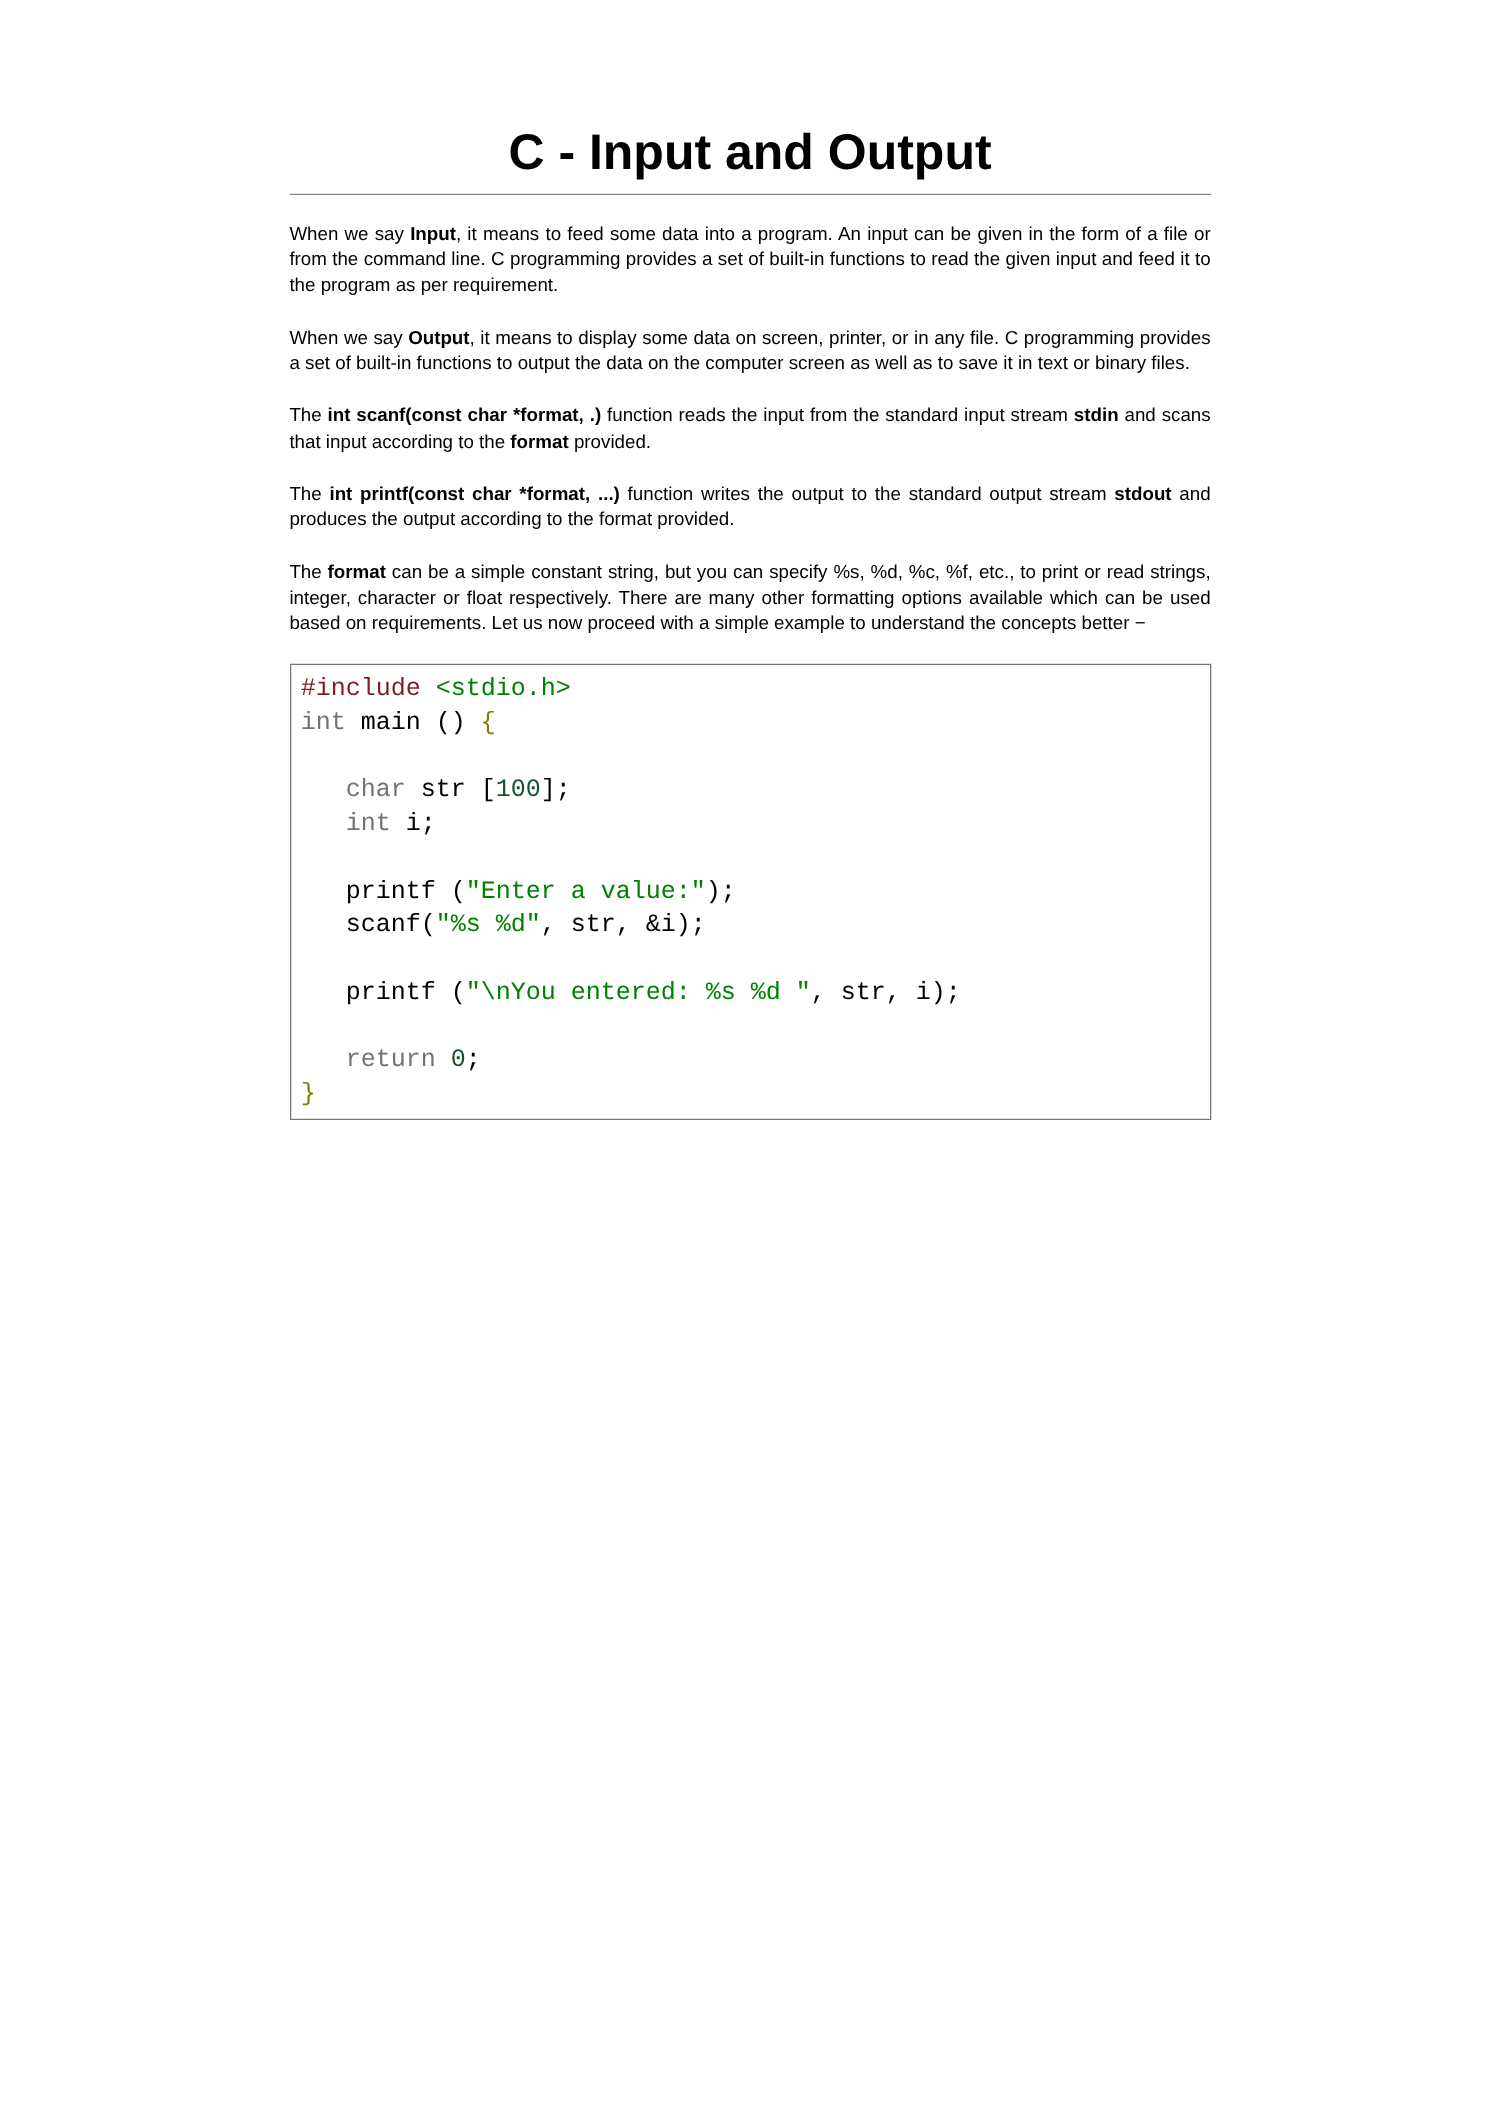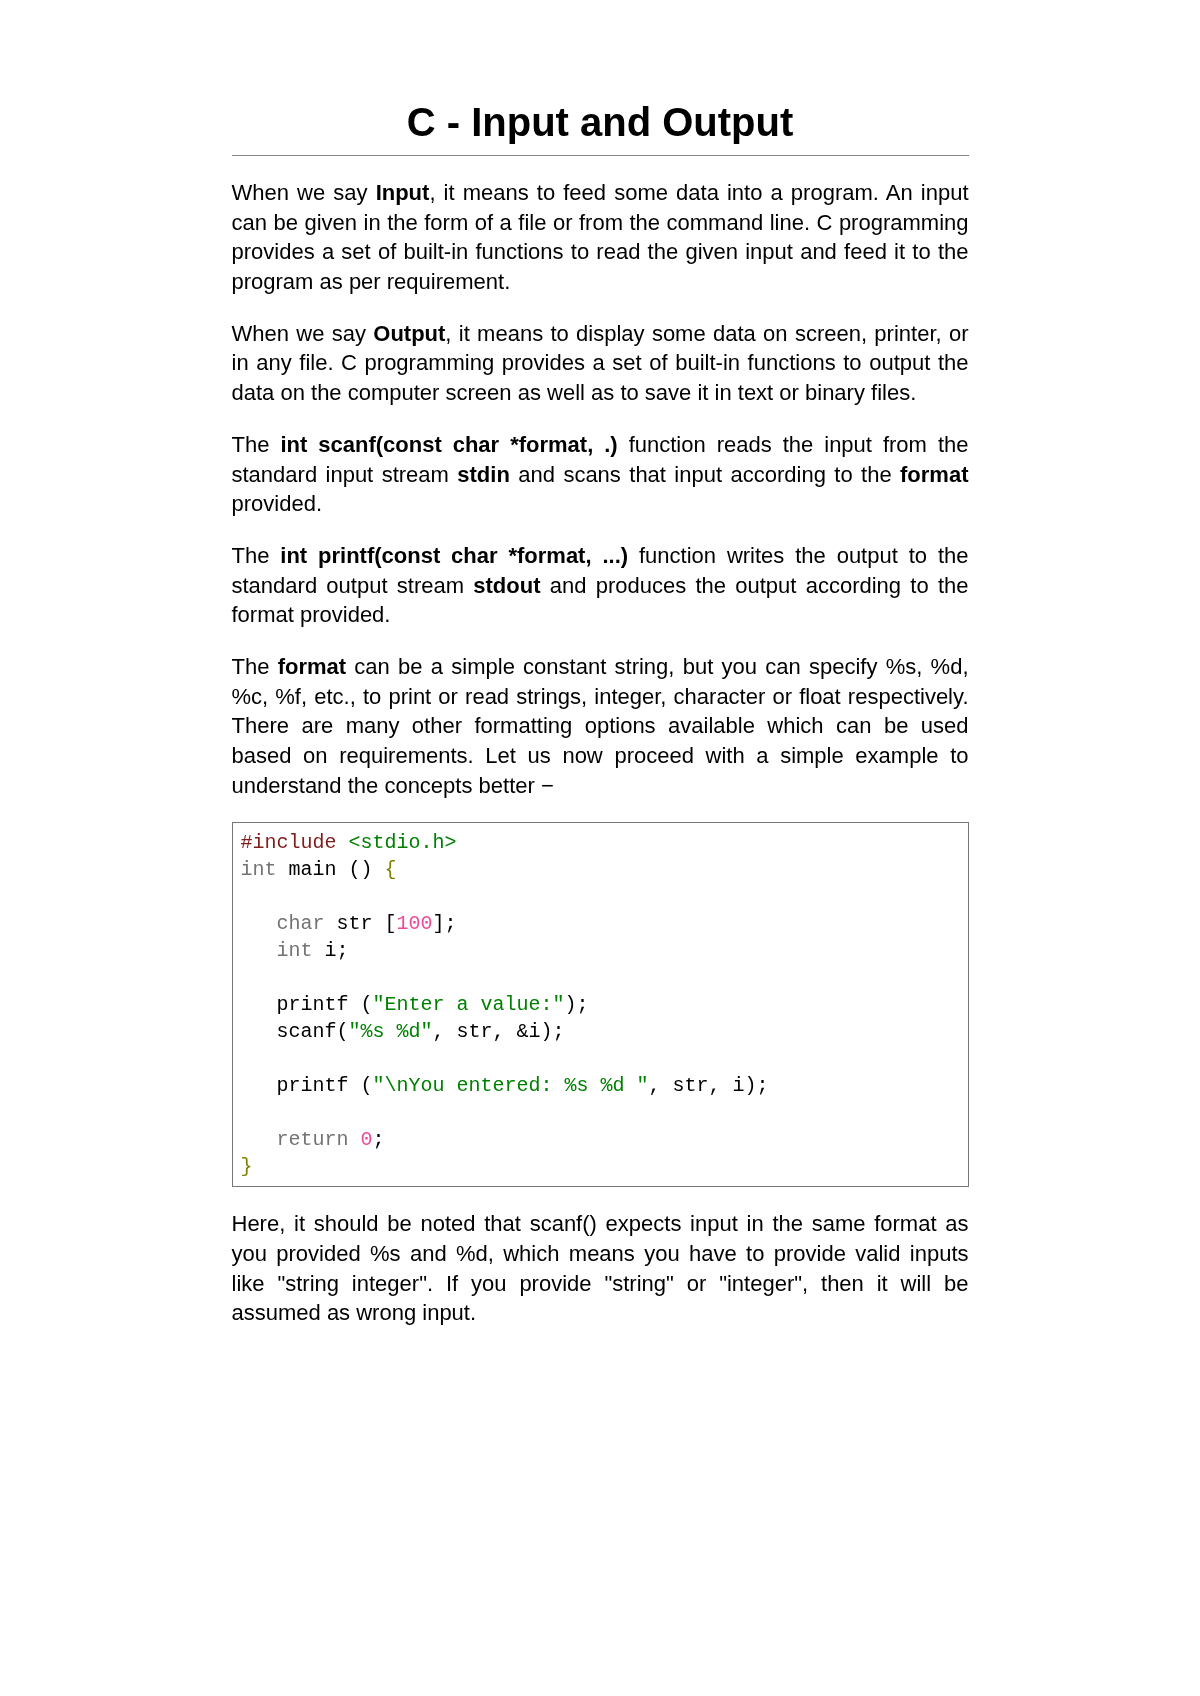--- a/index.html
+++ b/index.html
@@ -18,21 +18,21 @@
   }
   h1 {
     text-align: center;
     font-size: 40px;
     font-weight: bold;
     margin: 0 0 12px 0;
     padding-bottom: 10px;
     border-bottom: 1px solid #888;
   }
   p {
-    font-size: 22px;
+    font-size: 15px;
     line-height: 1.35;
     text-align: justify;
     margin: 22px 0;
   }
   b {
     font-weight: bold;
   }
   h2 {
     font-size: 32px;
     font-weight: bold;
@@ -46,21 +46,21 @@
     font-size: 20px;
     line-height: 1.35;
     white-space: pre;
     color: #000;
     margin: 8px 0 20px 0;
   }
   .tok-pre { color: #7f1d1d; font-family: Liberation Mono, monospace; }    
   .tok-inc { color: #008000; text-align: center; }    
   .tok-kw  { color: #737373; }    
   .tok-str { color: #008000; }    
-  .tok-num { color: #ec4899; font-family: Liberation Mono, monospace; }    
+  .tok-num { color: #14532d; font-family: Liberation Mono, monospace; }    
   .tok-brc { color: #808000; }    
   .terminal {
     font-family: "Courier New", Courier, monospace;
     font-size: 20px;
     line-height: 1.35;
     white-space: pre;
     margin: 8px 0 12px 0;
   }
   .terminal b { font-weight: bold; }
 </style>
@@ -101,15 +101,14 @@
    <span>printf (</span><span class="tok-str">"Enter a value:"</span><span>);</span>
    <span>scanf(</span><span class="tok-str">"%s %d"</span><span>, str, &amp;i);</span>
 
    <span>printf (</span><span class="tok-str">"\nYou entered: %s %d "</span><span>, str, i);</span>
 
    <span class="tok-kw">return</span> <span class="tok-num">0</span><span>;</span>
 <span class="tok-brc">}</span></div>
 
 
 
-  <p>Here, it should be noted that scanf() expects input in the same format as you provided %s and %d, which means you have to provide valid inputs like "string integer". If you provide "string" or "integer", then it will be assumed as wrong input.</p>
 
 </div>
 
 </body></html>

